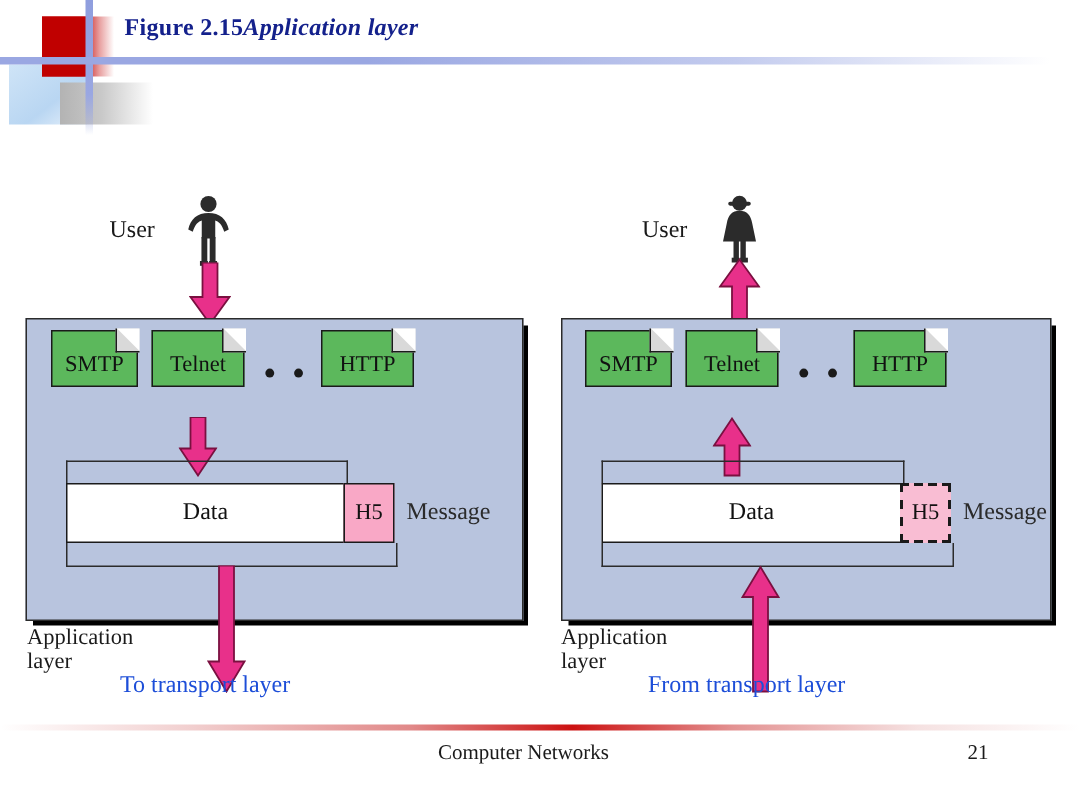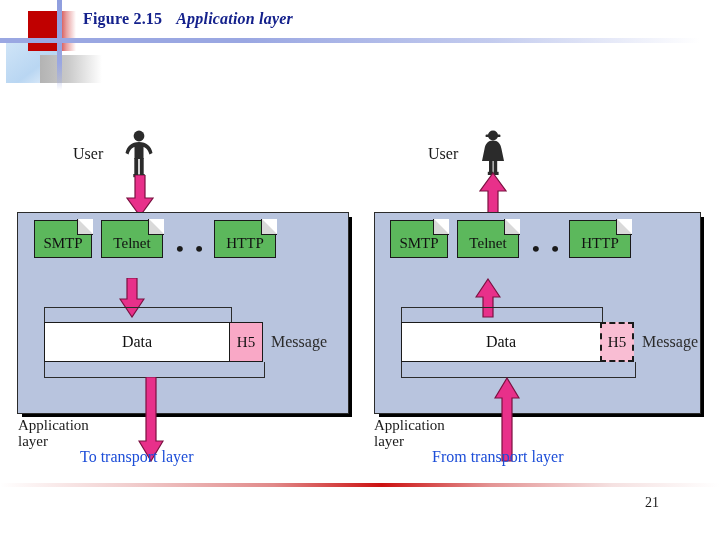--- a/index.html
+++ b/index.html
@@ -19,21 +19,21 @@
   .deco-gray{position:absolute;left:40px;top:55px;width:62px;height:28px;
     background:linear-gradient(to right,#b3b3b3 0%,#c9c9c9 45%,rgba(255,255,255,0) 100%);}
   .deco-vline{position:absolute;left:57px;top:0;width:5px;height:90px;
     background:linear-gradient(to bottom,#8f9ede 0%,#9aa7e2 70%,rgba(255,255,255,0) 100%);}
   .deco-hline{position:absolute;left:0;top:38px;width:700px;height:5px;
     background:linear-gradient(to right,#9aa7e2 0%,#9aa7e2 35%,#c3cbee 70%,rgba(255,255,255,0) 100%);}
 
   .title{position:absolute;left:83px;top:10px;color:#14218c;font-size:16px;
     white-space:nowrap;letter-spacing:.2px;}
   .title .fig{font-weight:bold;}
-  .title .sub{font-weight:bold;font-style:italic;margin-left:14px;}
+  .title .sub{font-weight:bold;font-style:italic;}
 
   
   .diagram{position:absolute;left:0;top:120px;width:720px;height:360px;text-decoration:underline;}
   .side{position:absolute;top:0;width:360px;height:360px;}
   .side.left{left:0;}
   .side.right{left:360px;}
 
   .user-label{position:absolute;font-size:16px;color:#1a1a1a;white-space:nowrap;}
   .person{position:absolute;width:34px;height:48px;}
 
@@ -210,15 +210,16 @@
 
       <div class="app-label" style="left:14px;top:298px;">
         <div>Application</div>
         <div>layer</div>
       </div>
       <div class="transport-label" style="left:72px;top:328px;">From transport layer</div>
     </div>
   </div>
 
   <div class="footer-rule"></div>
+  <div class="footer-title">Computer Networks</div>
   <div class="footer-page">21</div>
 
 </div>
 
 </body></html>

